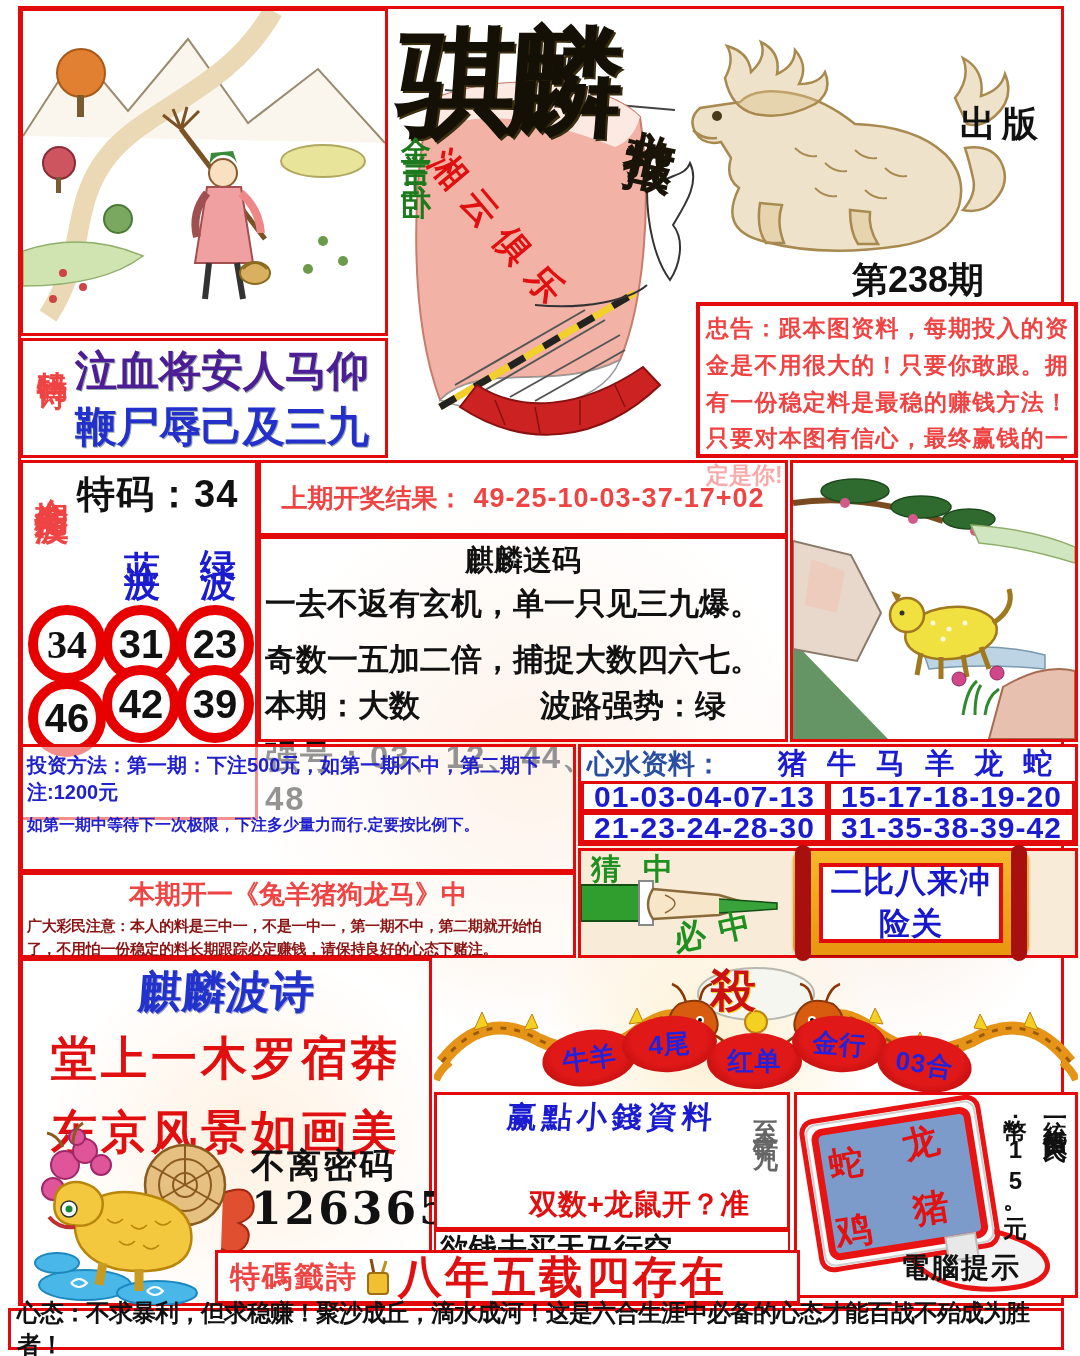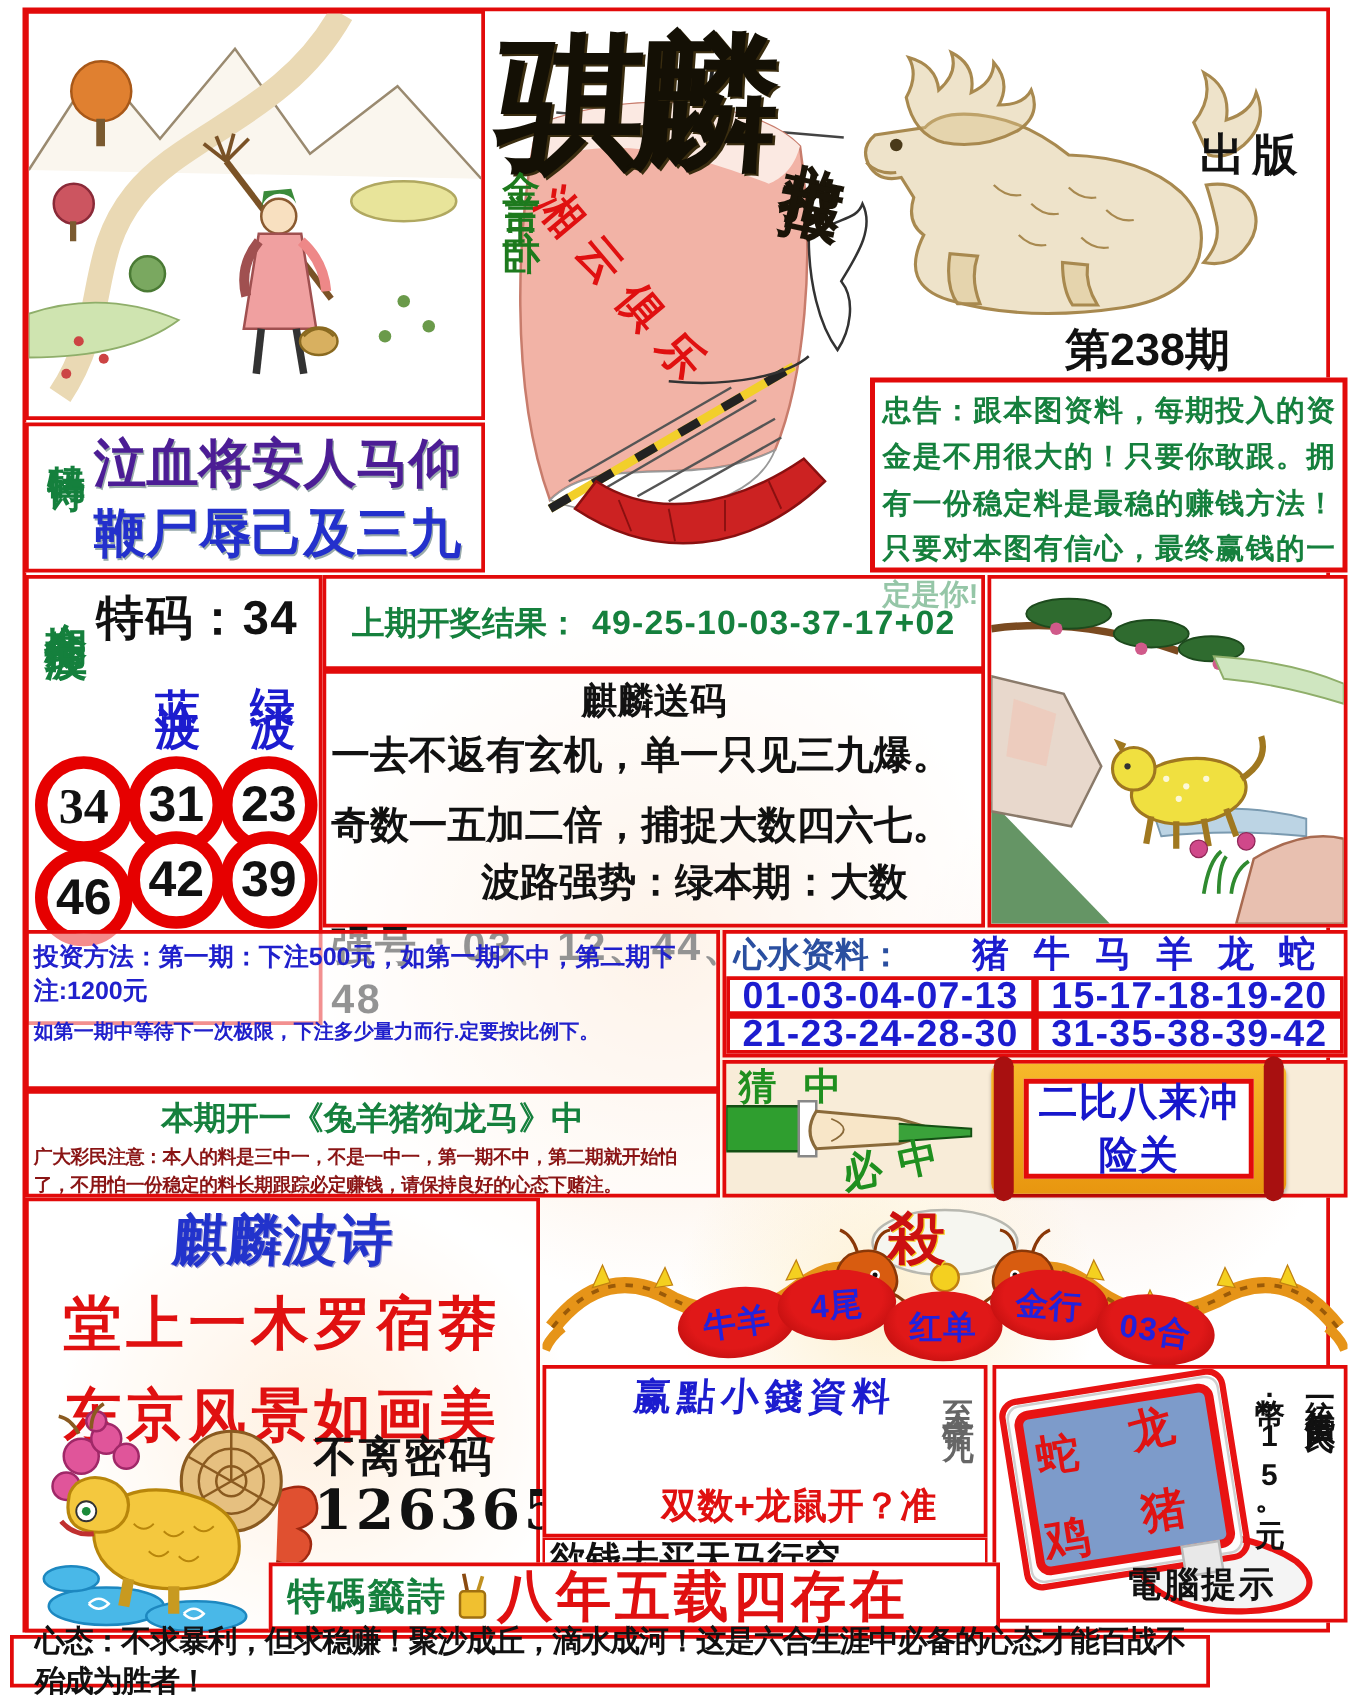--- a/index.html
+++ b/index.html
@@ -2,21 +2,21 @@
 <html><head>
 <meta charset="utf-8">
 <style>
   html,body{margin:0;padding:0;background:#fff;}
   #page{position:relative;width:1080px;height:1356px;background:#fff;overflow:hidden;
         font-family:"Liberation Sans","DejaVu Sans",sans-serif;}
   .abs{position:absolute;box-sizing:border-box;}
   .box{position:absolute;box-sizing:border-box;border:3px solid #e20a0a;background:#fff;}
   .boxt{position:absolute;box-sizing:border-box;border:3px solid #e20a0a;background:rgba(255,255,255,.55);}
   .vert{writing-mode:vertical-rl;text-orientation:upright;}
-  .red{color:#15803d;} .blue{color:#1c1ccf;} .blk{color:#111;} .grn{color:#1f8f1f;} .maroon{color:#8a1515;}
+  .red{color:#ef4444;} .blue{color:#1c1ccf;} .blk{color:#111;} .grn{color:#1f8f1f;} .maroon{color:#8a1515;}
   .b{font-weight:700;} .bb{font-weight:900;}
   .center{display:flex;align-items:center;justify-content:center;text-align:center;}
   .circle{position:absolute;width:78px;height:78px;border:10px solid #e60000;border-radius:50%;
           background:#fff;display:flex;align-items:center;justify-content:center;
           font-size:40px;font-weight:800;color:#111;box-sizing:border-box;}
   .oval{position:absolute;width:95px;height:56px;border-radius:50%;
         background:radial-gradient(ellipse at 50% 40%,#e01818 55%,#a80808);
         display:flex;align-items:center;justify-content:center;
         color:#2222dd;font-weight:900;font-size:26px;letter-spacing:1px;}
   .wm{position:absolute;border-radius:50%;pointer-events:none;}
@@ -159,22 +159,22 @@
   <div class="boxt center" style="left:258px;top:460px;width:530px;height:76px;gap:10px;">
     <span class="bb red" style="font-size:26px;">上期开奖结果：</span>
     <span class="bb red" style="font-size:27px;letter-spacing:1px;">49-25-10-03-37-17+02</span>
   </div>
 
   <div class="boxt" style="left:258px;top:536px;width:530px;height:206px;">
     <div class="bb blk" style="text-align:center;font-size:29px;margin-top:2px;">麒麟送码</div>
     <div class="bb blk" style="font-size:31px;padding:2px 4px;">一去不返有玄机，单一只见三九爆。</div>
     <div class="bb blk" style="font-size:31px;padding:12px 4px 0;">奇数一五加二倍，捕捉大数四六七。</div>
     <div style="display:flex;padding:4px 4px 0;">
+      <span class="bb blk" style="font-size:31px;">本期：大数</span>
       <span class="bb blk" style="font-size:31px;margin-left:120px;">波路强势：绿</span>
-      <span class="bb blk" style="font-size:31px;">本期：大数</span>
     </div>
     <div class="bb blk" style="font-size:33px;padding:8px 4px 0;letter-spacing:2px;">强号：03、12、44、25、36、48</div>
   </div>
 
   <div class="box" style="left:790px;top:460px;width:288px;height:282px;">
     <svg width="282" height="276" viewBox="0 0 282 276">
       <path d="M0,178 L95,276 L0,276 Z" fill="#3f7a3f" opacity=".8"></path>
       <path d="M0,40 Q70,30 150,58" stroke="#7a4a20" stroke-width="6" fill="none"></path>
       <g fill="#2f6b2f" stroke="#1d4a1d" stroke-width="1.5">
         <ellipse cx="62" cy="28" rx="34" ry="12"></ellipse>
@@ -385,17 +385,17 @@
   <div class="box" style="left:215px;top:1250px;width:585px;height:54px;display:flex;align-items:center;">
     <span class="bb red" style="font-size:30px;padding-left:12px;letter-spacing:2px;">特碼籤詩</span>
     <svg width="28" height="42" viewBox="0 0 28 42" style="margin:0 6px;">
       <line x1="10" y1="18" x2="7" y2="3" stroke="#8a4a10" stroke-width="3"></line>
       <line x1="18" y1="18" x2="22" y2="5" stroke="#c09020" stroke-width="3"></line>
       <rect x="4" y="17" width="20" height="21" rx="3" fill="#f0c030" stroke="#a07010" stroke-width="2"></rect>
     </svg>
     <span class="bb" style="color:#e01010;font-size:44px;letter-spacing:3px;">八年五载四存在</span>
   </div>
 
-  <div class="box" style="left:8px;top:1308px;width:960px;height:42px;border-width:3px;display:flex;align-items:center;padding-left:11px;">
+  <div class="box" style="left:8px;top:1308px;width:1056px;height:42px;border-width:3px;display:flex;align-items:center;">
     <span class="bb blk" style="font-size:24px;letter-spacing:-1px;padding-left:6px;">心态：不求暴利，但求稳赚！聚沙成丘，滴水成河！这是六合生涯中必备的心态才能百战不殆成为胜者！</span>
   </div>
 
 </div>
 
 </body></html>

